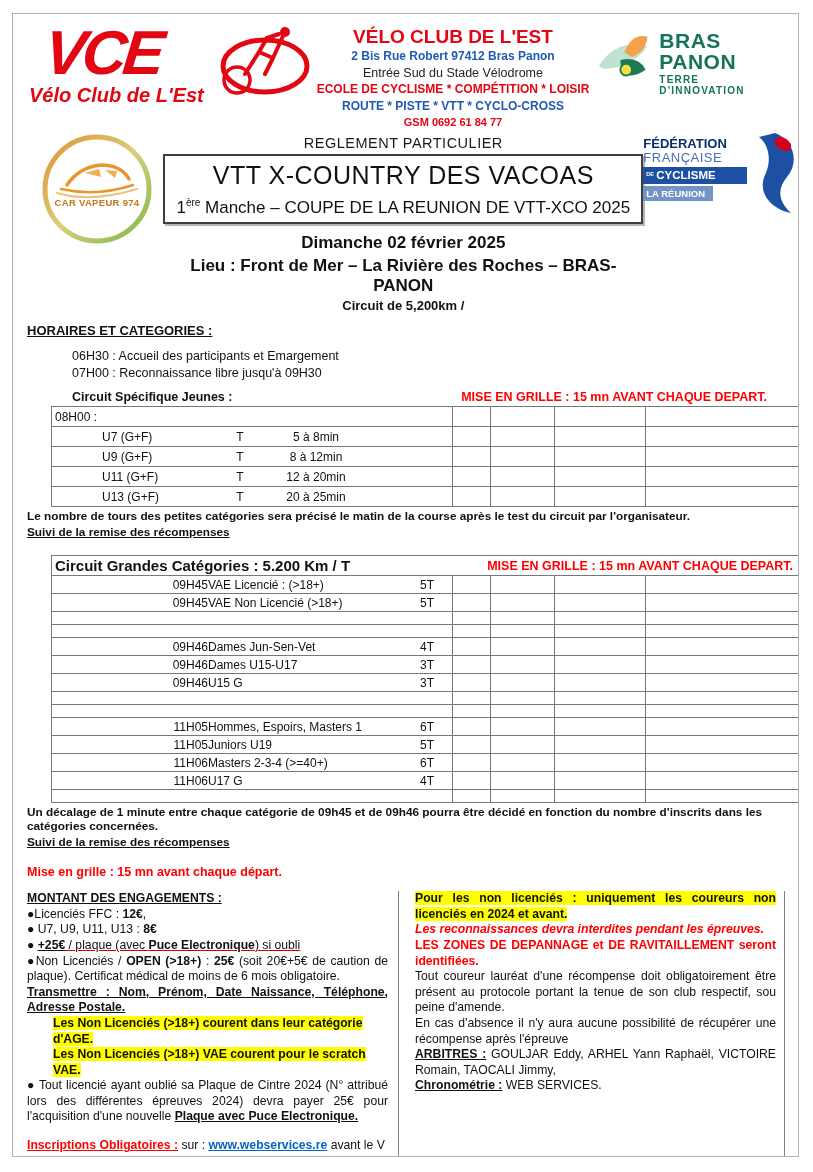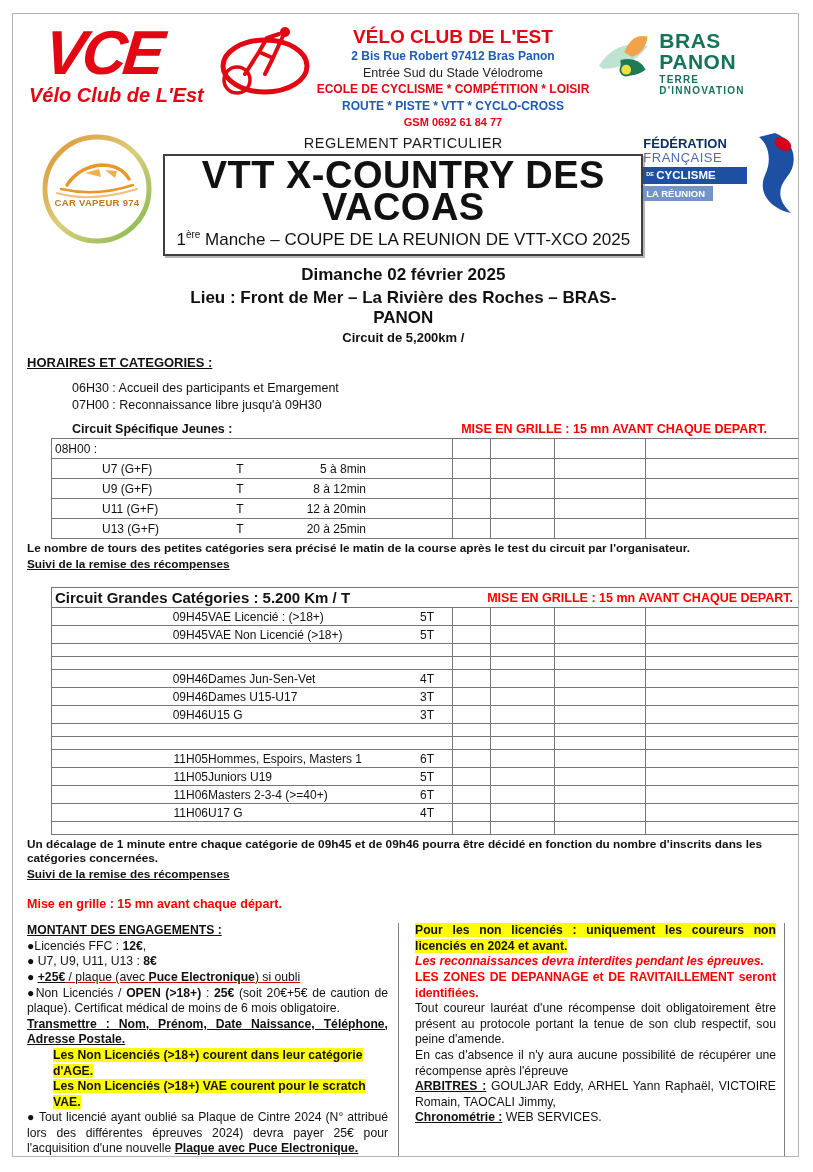--- a/index.html
+++ b/index.html
@@ -26,21 +26,21 @@
   .bp-tag{color:#15735a;font-size:10px;font-weight:bold;letter-spacing:1.2px;margin-top:2px;}
 
   
   .row2{display:flex;margin-top:2px;}
   .row2-left{width:152px;}
   .car-logo{width:112px;height:112px;position:relative;margin-left:14px;}
   .car-label{position:absolute;left:0;top:64px;width:112px;text-align:center;color:#c07818;font-weight:bold;font-size:9.5px;letter-spacing:0.3px;}
   .row2-center{flex:1;text-align:center;}
   .kicker{font-size:14.5px;letter-spacing:0.5px;color:#1a1a1a;margin-top:2px;}
   .title-box{width:472px;margin:3px auto 0;border:2px solid #3f3f3f;box-shadow:2px 2px 0 0 #b5b5b5;padding:3px 2px 5px;background:#fff;}
-  .main-title{font-size:38px;font-weight:bold;letter-spacing:0.5px;line-height:32px;}
+  .main-title{font-size:25px;font-weight:normal;letter-spacing:0.5px;line-height:32px;}
   .subtitle{font-size:17px;line-height:21px;margin-top:1px;}
   .subtitle sup{font-size:10px;}
   .date-line{font-size:17px;font-weight:bold;margin-top:9px;}
   .loc-line{font-size:17px;font-weight:bold;margin-top:3px;}
   .circuit-line{font-size:13px;font-weight:bold;margin-top:2px;}
   .row2-right{width:158px;padding-top:4px;}
   .ffc{display:flex;position:relative;}
   .ffc-text{width:104px;}
   .ffc-l1{color:#0b2d6b;font-weight:bold;font-size:13px;line-height:14px;}
   .ffc-l2{color:#4a6db3;font-size:13px;line-height:14px;letter-spacing:0.5px;}
@@ -59,21 +59,21 @@
   table.sched td{border:1px solid #777;padding:0;font-size:12px;vertical-align:middle;}
   table.sched td.ghdr{height:19px;}
   .ghdr-flex{display:flex;justify-content:space-between;align-items:center;}
   .ghdr-flex .lft{font-weight:bold;font-size:15px;}
   .ghdr-flex .rgt{font-weight:bold;font-size:12.5px;color:#f00;margin-right:18px;}
   tr.jr td{height:19px;}
   tr.gr td{height:17px;}
   tr.er td{height:12px;}
   .jcat{display:inline-block;margin-left:50px;width:112px;}
   .jt{display:inline-block;width:52px;text-align:center;}
-  .jdur{display:inline-block;width:100px;text-align:right;}
+  .jdur{display:inline-block;width:100px;text-align:center;}
   .gtime{display:inline-block;margin-left:50px;width:106px;text-align:right;}
   .gcat{display:inline-block;width:212px;}
   .stime{display:inline-block;margin-left:3px;}
   .tbl-note{font-size:11.8px;font-weight:bold;line-height:14px;margin-top:2px;}
   .tbl-note.u{text-decoration:underline;}
 
   .grid-note{color:#f00;font-weight:bold;font-size:12.5px;margin-top:16px;}
 
   
   .cols{display:flex;margin-top:12px;min-height:262px;}

